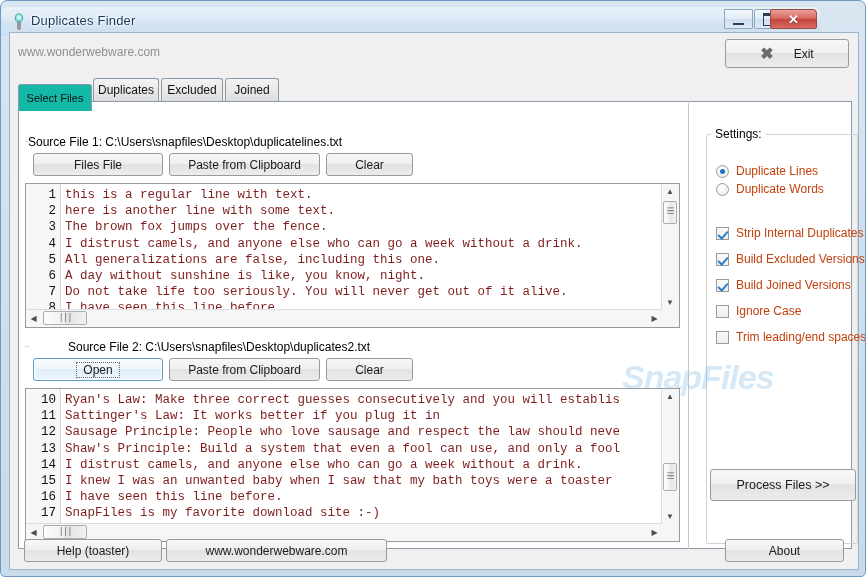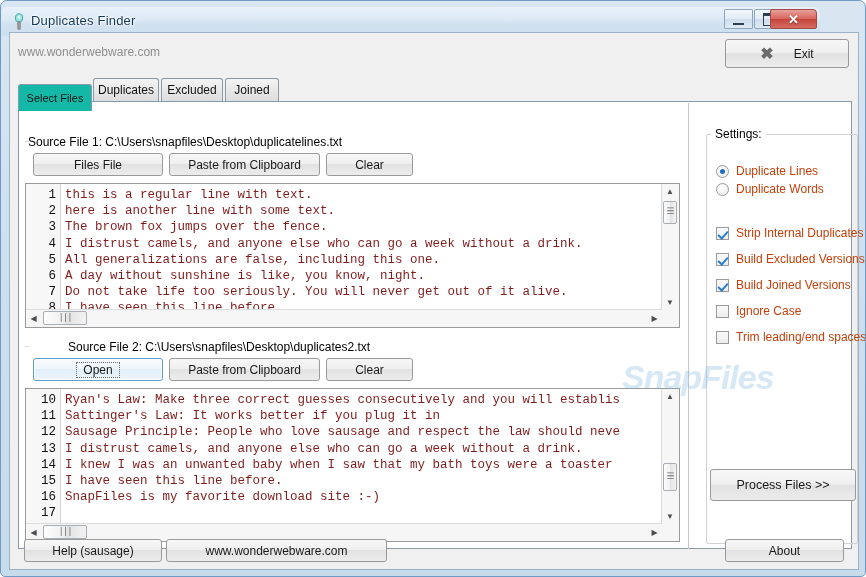--- a/index.html
+++ b/index.html
@@ -502,20 +502,21 @@
               <span class="ln">15</span>
               <span class="ln">16</span>
               <span class="ln">17</span>
             </div>
         </div>
         <div class="code-area">
           <div class="code-inner" id="c2">
               <span class="cl">Ryan's Law: Make three correct guesses consecutively and you will establis</span>
               <span class="cl">Sattinger's Law: It works better if you plug it in</span>
               <span class="cl">Sausage Principle: People who love sausage and respect the law should neve</span>
+              <span class="cl">Shaw's Principle: Build a system that even a fool can use, and only a fool</span>
               <span class="cl">I distrust camels, and anyone else who can go a week without a drink.</span>
               <span class="cl">I knew I was an unwanted baby when I saw that my bath toys were a toaster</span>
               <span class="cl">I have seen this line before.</span>
               <span class="cl">SnapFiles is my favorite download site :-)</span>
             </div>
         </div>
 
         <div class="vscroll" style="bottom:17px;">
           <div class="sb-arrow" style="left:0; top:0; width:16px; height:15px;">▲</div>
           <div class="sb-thumb vert" style="left:1px; top:74px; width:14px; height:28px;">
@@ -571,21 +572,21 @@
         <div id="process-button" class="btn">
           <span>Process Files  &gt;&gt;</span>
         </div>
       </div>
 
       <span id="watermark">SnapFiles</span>
     </div>
 
     <div id="bottom">
       <div class="btn bot-btn" style="left:14px; top:8px; width:138px;">
-        <span>Help (sausage)</span>
+        <span>Help (toaster)</span>
       </div>
       <div class="btn bot-btn" style="left:156px; top:8px; width:221px;">
         <span>www.wonderwebware.com</span>
       </div>
       <div class="btn bot-btn" style="right:14px; top:8px; width:119px;">
         <span>About</span>
       </div>
     </div>
 
   </div>

